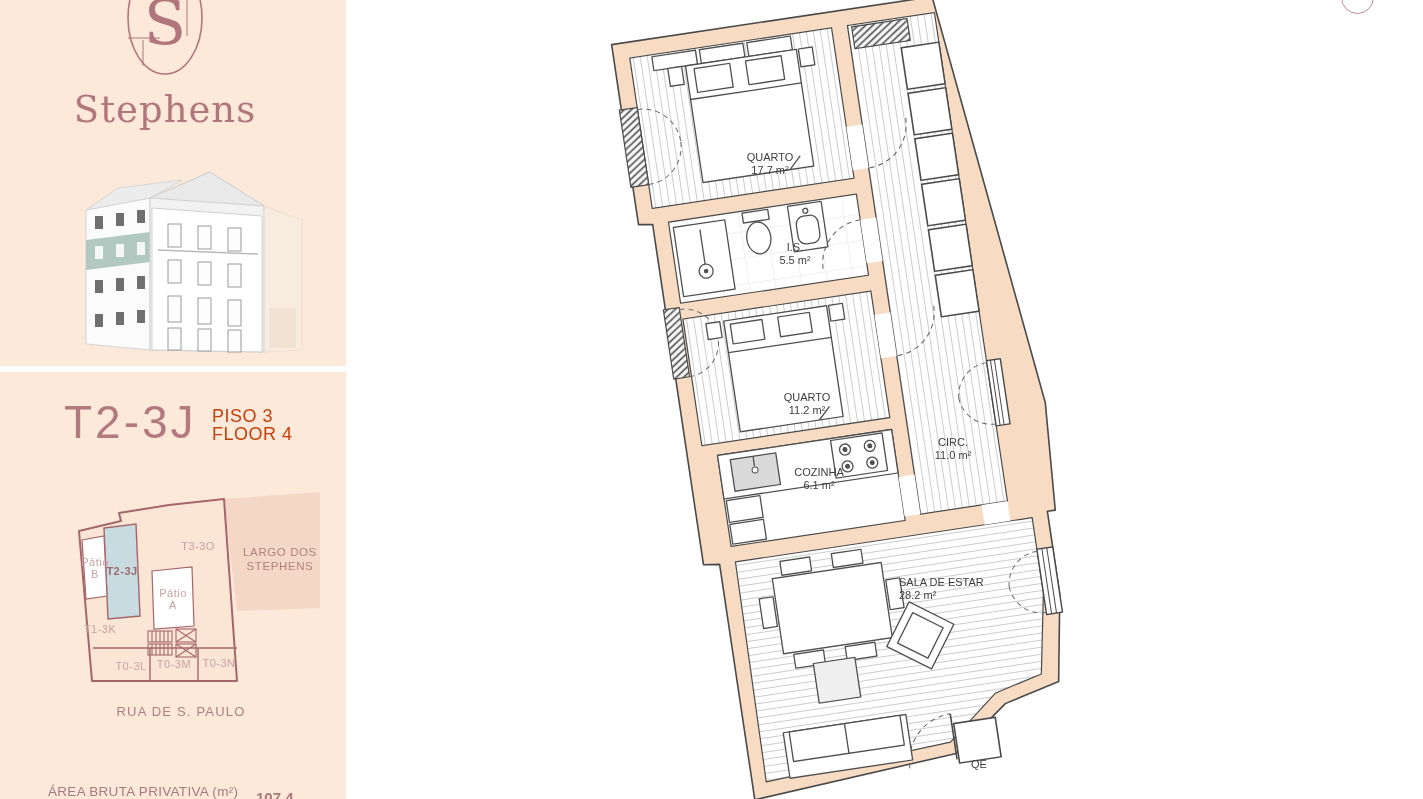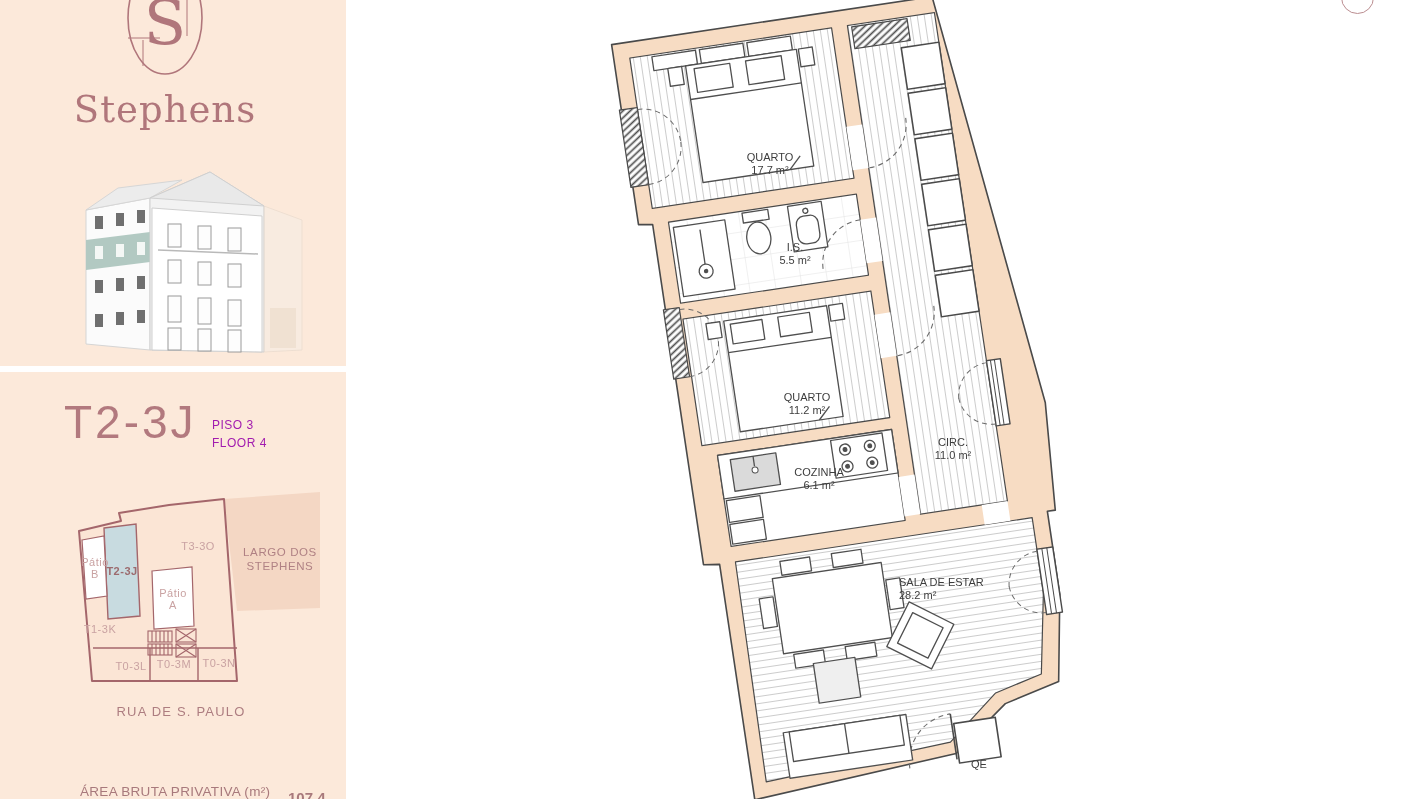--- a/index.html
+++ b/index.html
@@ -5,25 +5,25 @@
   html,body{margin:0;padding:0;background:#fff;}
   #page{position:relative;width:1423px;height:799px;overflow:hidden;background:#fff;
         font-family:"Liberation Sans",sans-serif;}
   
   #sidebar{position:absolute;left:0;top:0;width:346px;height:799px;background:#fce9da;}
   #sidebar .divider{position:absolute;left:0;top:366px;width:346px;height:6px;background:#ffffff;}
   #logo-svg{position:absolute;left:0;top:0;width:346px;height:150px;}
   #render-svg{position:absolute;left:0;top:158px;width:346px;height:205px;}
   #unit-row{position:absolute;left:64px;top:396px;width:270px;height:60px;}
   #unit-code{font-size:46px;font-weight:300;letter-spacing:3px;color:#b2797e;line-height:52px;}
-  #unit-floor{position:absolute;left:148px;top:20px;font-size:12px;color:#a21caf;line-height:18px;letter-spacing:.5px;}
+  #unit-floor{position:absolute;left:148px;top:11px;font-size:18px;color:#c2410c;line-height:18px;letter-spacing:.5px;}
   #siteplan-svg{position:absolute;left:0;top:478px;width:346px;height:250px;}
   #street{position:absolute;left:0;top:704px;width:362px;text-align:center;font-size:13px;
           letter-spacing:1.2px;color:#ad7d80;}
-  #area-row{position:absolute;left:0;top:784px;width:318px;height:15px;margin-left:32px;}
+  #area-row{position:absolute;left:0;top:784px;width:318px;height:15px;}
   #area-label{position:absolute;left:48px;top:0;font-size:13.5px;color:#a8797c;letter-spacing:.3px;}
   #area-value{position:absolute;left:256px;top:5px;font-size:15px;font-weight:bold;color:#a8797c;}
   
   #plan-svg{position:absolute;left:585px;top:-20px;width:560px;height:840px;}
   #north-circle{position:absolute;left:1341px;top:-19px;width:31px;height:31px;border:1.5px solid #bb8d90;
                 border-radius:50%;}
   text{font-family:"Liberation Sans",sans-serif;}
   .room-label{font-size:11px;fill:#3d3d3d;}
   .site-label{font-size:11px;fill:#c9a2a2;letter-spacing:.5px;}
   .site-label-dk{font-size:11px;font-weight:bold;fill:#9c6b6e;letter-spacing:.5px;}

